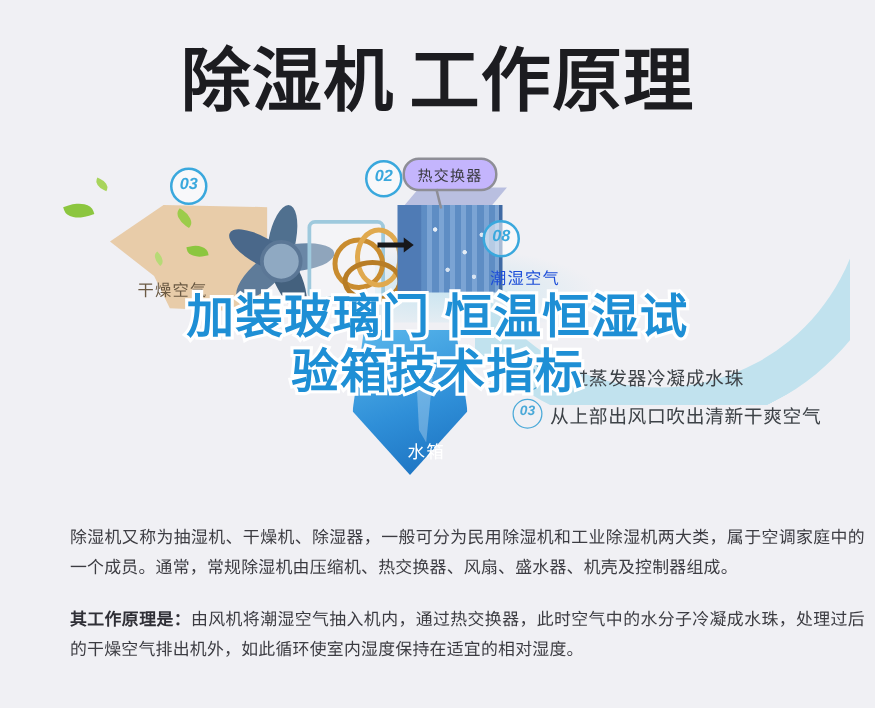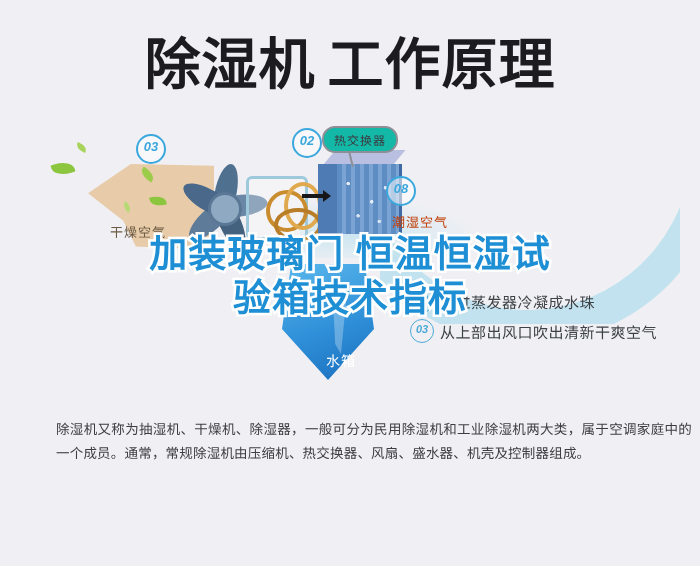--- a/index.html
+++ b/index.html
@@ -316,21 +316,21 @@
   .badge.b-03 { left: 136px; top: 16px; }
 
   
   .callout {
     position: absolute;
     left: 322px;
     top: 8px;
     padding: 3px 10px;
     border: 2px solid #8e8e96;
     border-radius: 13px;
-    background: #14b8a6;
+    background: #c4b5fd;
     font-size: 12px;
     color: #3b3b42;
     letter-spacing: 1px;
     white-space: nowrap;
   }
   .callout::after {
     content: "";
     position: absolute;
     left: 26px;
     bottom: -16px;
@@ -339,21 +339,21 @@
     background: #8e8e96;
     transform: rotate(-14deg);
   }
 
   
   .humid-label {
     position: absolute;
     left: 392px;
     top: 94px;
     font-size: 13px;
-    color: #c2410c;
+    color: #1d4ed8;
     letter-spacing: 1px;
     white-space: nowrap;
   }
 
   
   .steps {
     position: absolute;
     left: 410px;
     top: 168px;
     width: 290px;
@@ -505,15 +505,16 @@
 
     <div class="overlay">
       <span class="ov-line">加装玻璃门 恒温恒湿试</span>
       <span class="ov-line">验箱技术指标</span>
     </div>
 
   </div>
 
   <div class="body-copy">
     <p class="para">除湿机又称为抽湿机、干燥机、除湿器，一般可分为民用除湿机和工业除湿机两大类，属于空调家庭中的一个成员。通常，常规除湿机由压缩机、热交换器、风扇、盛水器、机壳及控制器组成。</p>
+    <p class="para"><span class="lead">其工作原理是：</span><span>由风机将潮湿空气抽入机内，通过热交换器，此时空气中的水分子冷凝成水珠，处理过后的干燥空气排出机外，如此循环使室内湿度保持在适宜的相对湿度。</span></p>
   </div>
 
 </div>
 
 </body></html>

